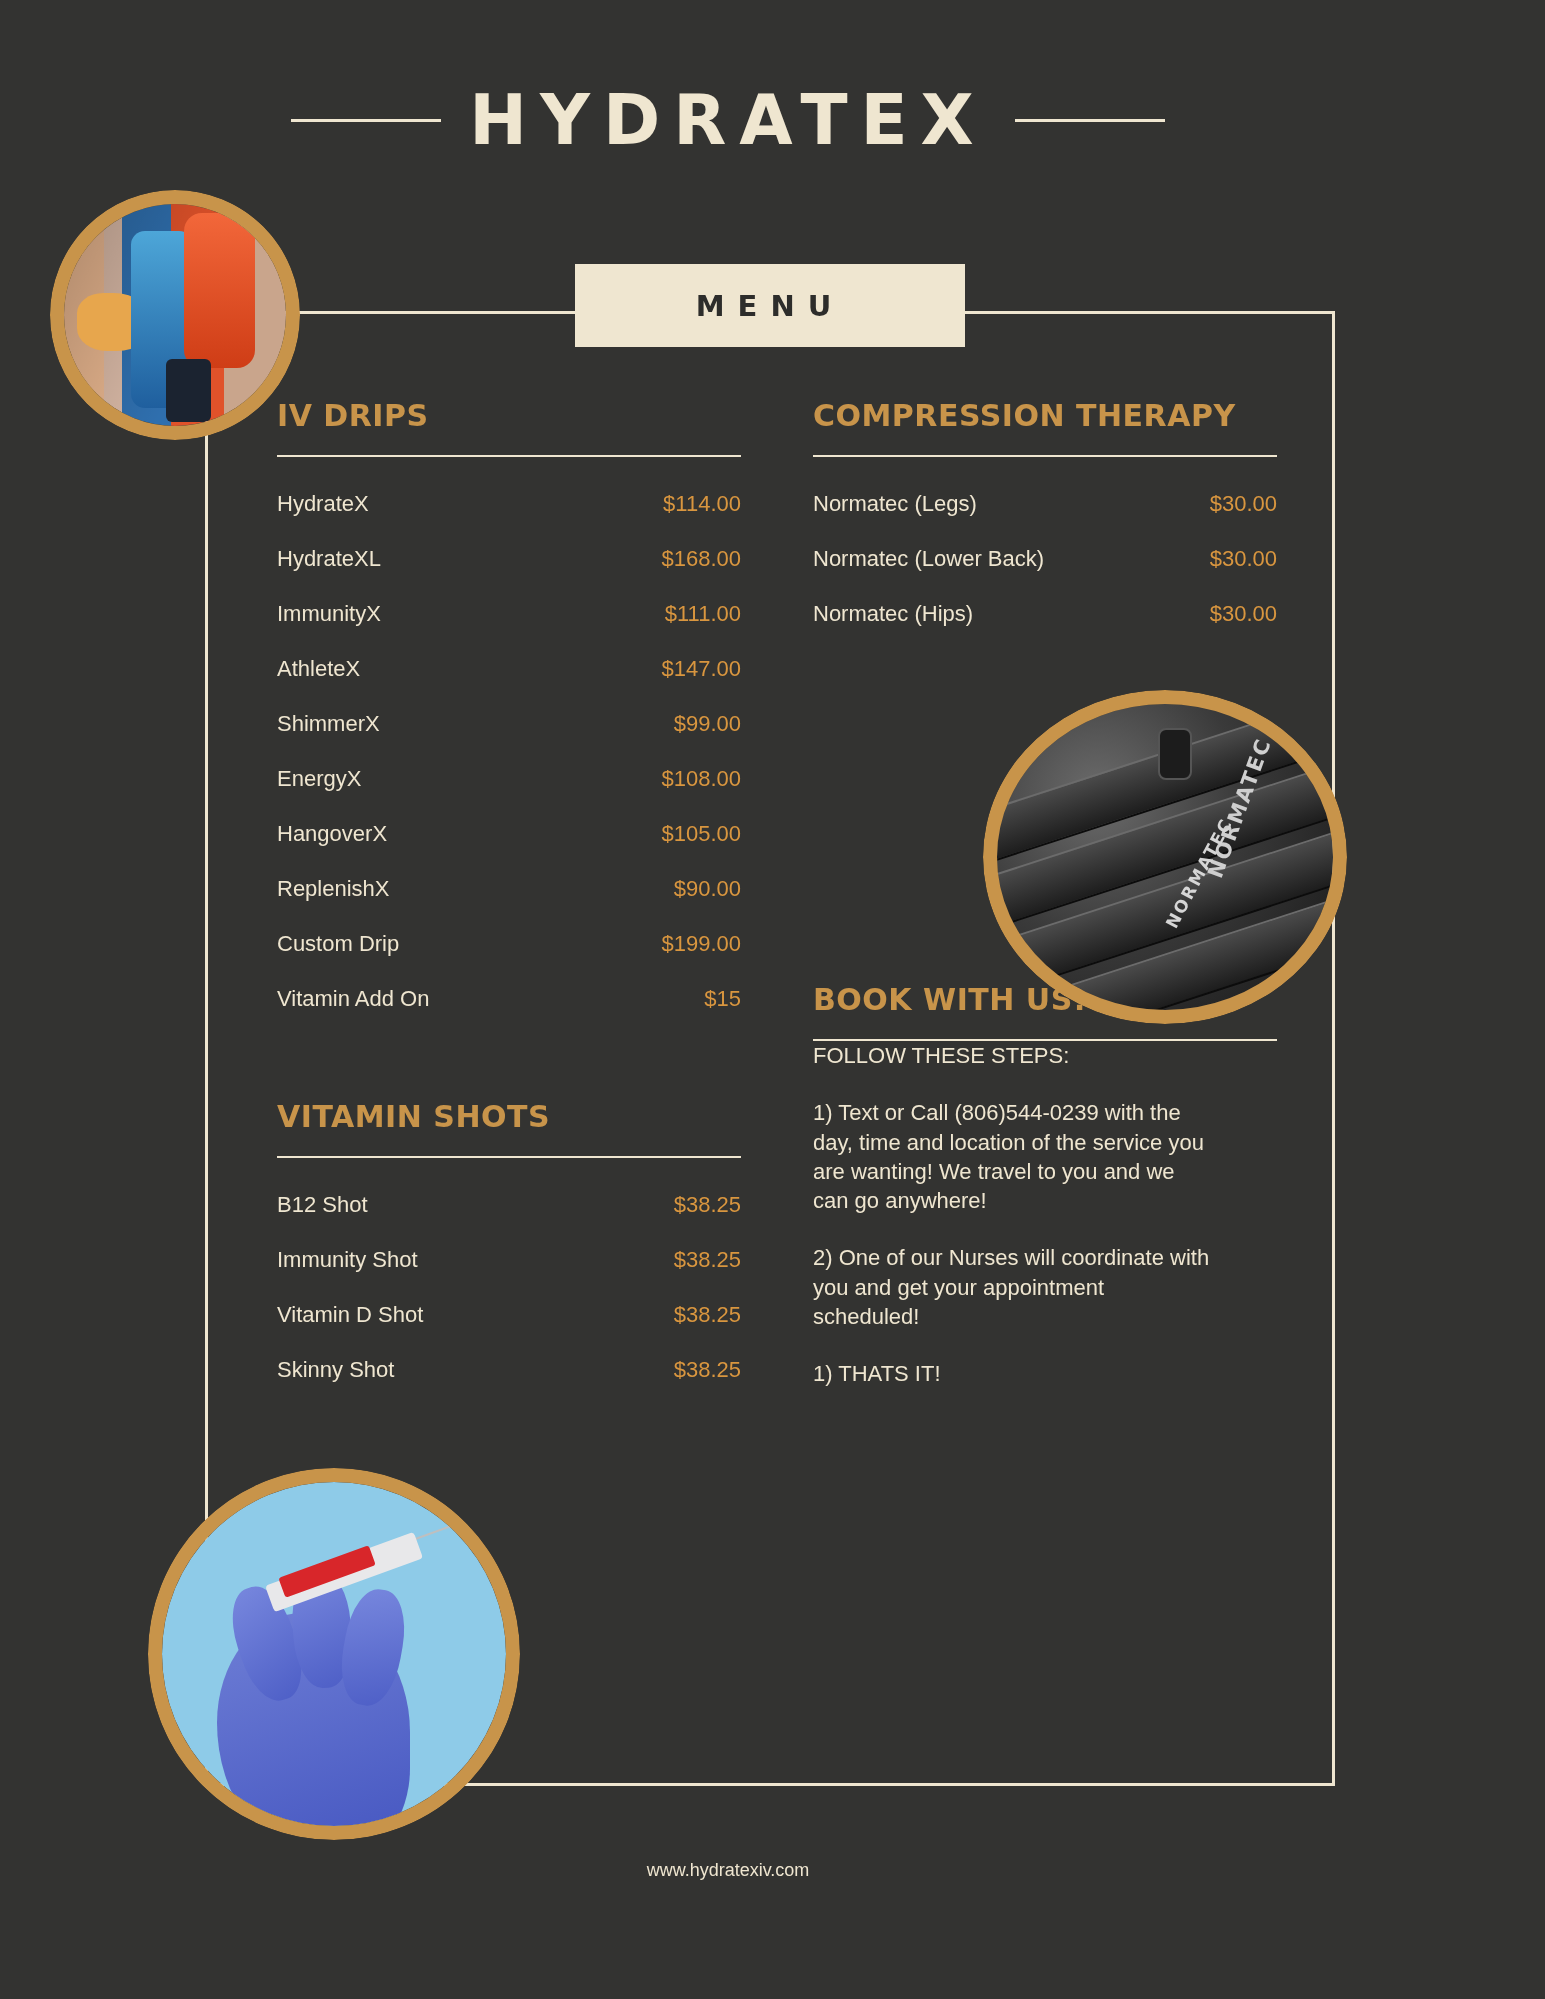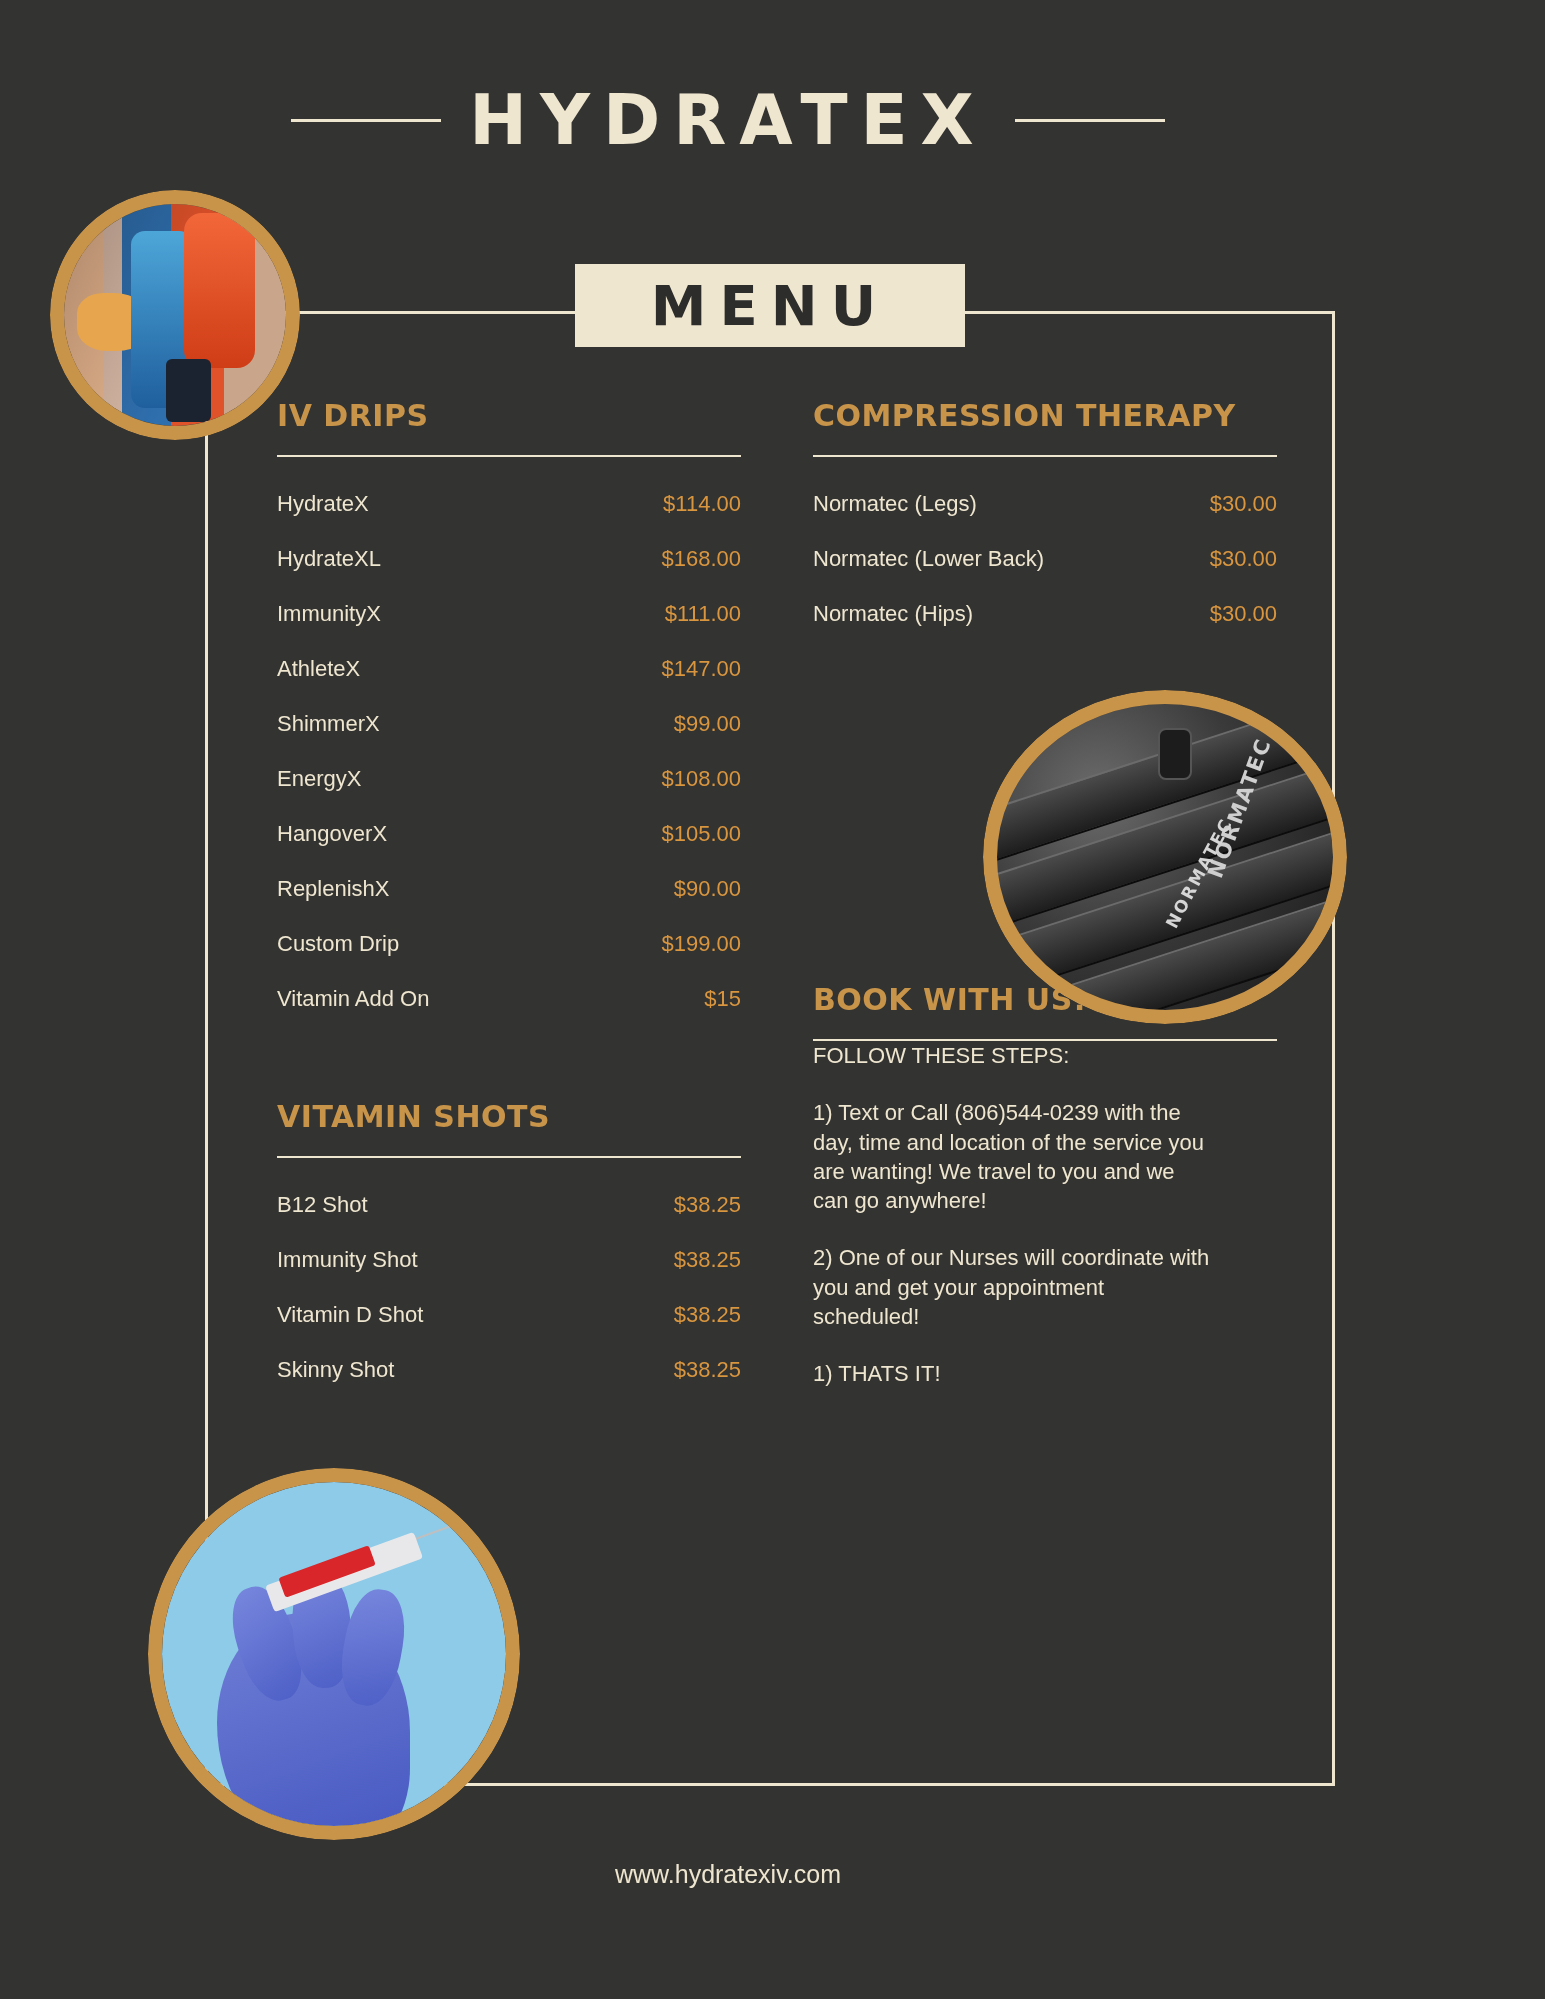--- a/index.html
+++ b/index.html
@@ -60,21 +60,21 @@
     height: 83px;
     background: #efe6d0;
     display: flex;
     align-items: center;
     justify-content: center;
     z-index: 4;
   }
   .menu-badge span {
     font-family: "DejaVu Sans", sans-serif;
     font-weight: 700;
-    font-size: 56px;
+    font-size: 29px;
     letter-spacing: 13px;
     color: #2d2d2b;
   }
 
   
   .content {
     position: absolute;
     left: 277px;
     top: 398px;
     width: 1000px;
@@ -230,21 +230,21 @@
   }
 
   
   .footer {
     position: absolute;
     left: 0;
     top: 1860px;
     width: 100%;
     text-align: center;
     color: #efe6d0;
-    font-size: 25px;
+    font-size: 18px;
   }
 </style>
 </head>
 <body>
 
 <div class="page">
 
   <div class="brand-row">
     <div class="brand-rule"></div>
     <div class="brand-title">HYDRATEX</div>

